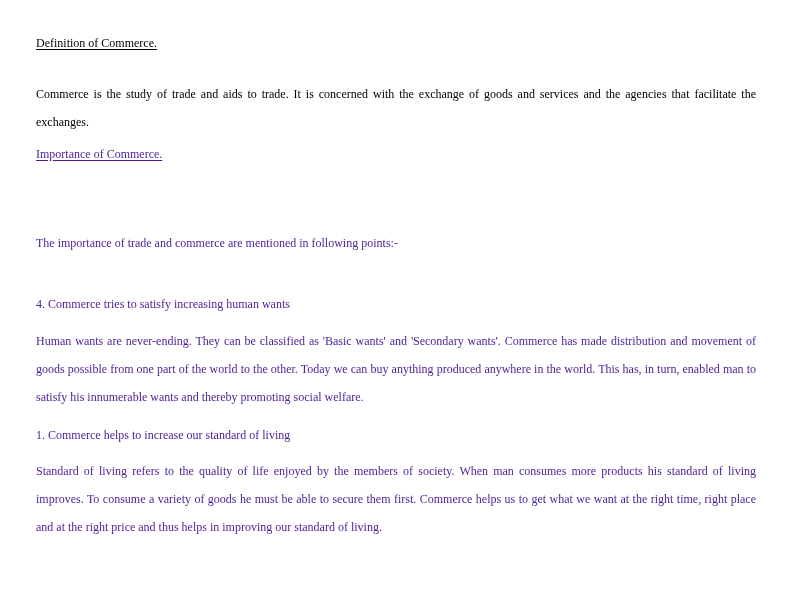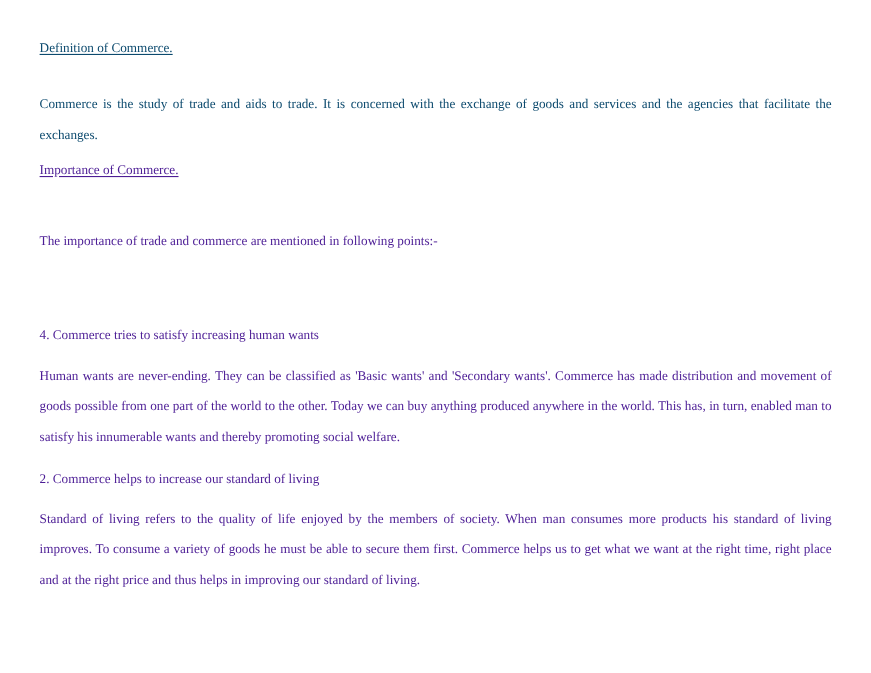--- a/index.html
+++ b/index.html
@@ -25,21 +25,21 @@
     .abs {
       position: absolute;
       left: 0;
       margin: 0;
       white-space: nowrap;
     }
     .heading {
       text-decoration: underline;
       text-underline-offset: 2px;
     }
-    .grey { color: #0c4a6e; }
+    .grey { color: #000000; }
     .black { color: #4c1d95; }
     .para {
       position: absolute;
       left: 0;
       width: 720px;
       margin: 0;
       text-align: justify;
       line-height: 28px;
     }
     .para.last-line-left { text-align-last: left; }
@@ -48,23 +48,23 @@
 <body>
 
 <div class="page">
 
   <p class="abs heading grey" style="top:36px;">Definition of Commerce.</p>
 
   <p class="para grey last-line-left" style="top:80px;">Commerce is the study of trade and aids to trade. It is concerned with the exchange of goods and services and the agencies that facilitate the exchanges.</p>
 
   <p class="abs heading black" style="top:147px;">Importance of Commerce.</p>
 
-  <p class="abs black" style="top:212px;text-align:right;">The importance of trade and commerce are mentioned in following points:-</p>
+  <p class="abs black" style="top:236px;text-align:right;">The importance of trade and commerce are mentioned in following points:-</p>
 
   <p class="abs black" style="top:297px;">4. Commerce tries to satisfy increasing human wants</p>
 
   <p class="para black last-line-left" style="top:327px;">Human wants are never-ending. They can be classified as 'Basic wants' and 'Secondary wants'. Commerce has made distribution and movement of goods possible from one part of the world to the other. Today we can buy anything produced anywhere in the world. This has, in turn, enabled man to satisfy his innumerable wants and thereby promoting social welfare.</p>
 
-  <p class="abs black" style="top:428px;">2. Commerce helps to increase our standard of living</p>
+  <p class="abs black" style="top:428px;">1. Commerce helps to increase our standard of living</p>
 
   <p class="para black last-line-left" style="top:457px;">Standard of living refers to the quality of life enjoyed by the members of society. When man consumes more products his standard of living improves. To consume a variety of goods he must be able to secure them first. Commerce helps us to get what we want at the right time, right place and at the right price and thus helps in improving our standard of living.</p>
 
 </div>
 
 </body></html>

